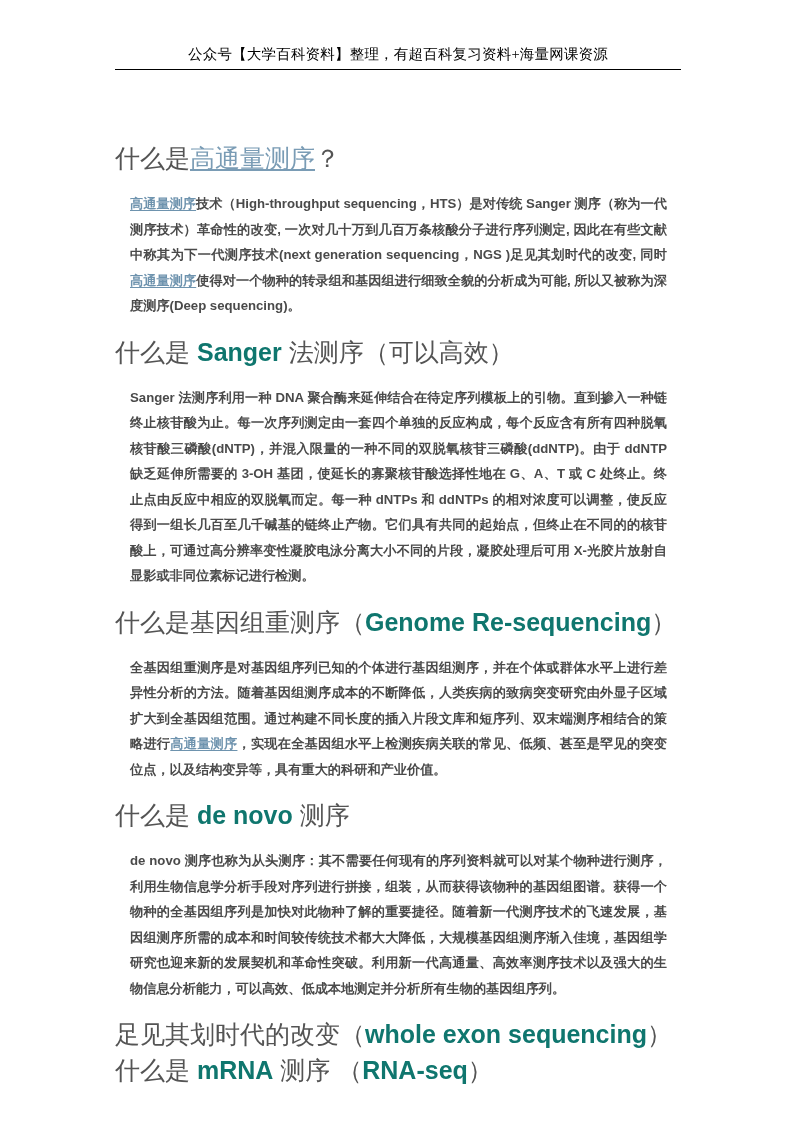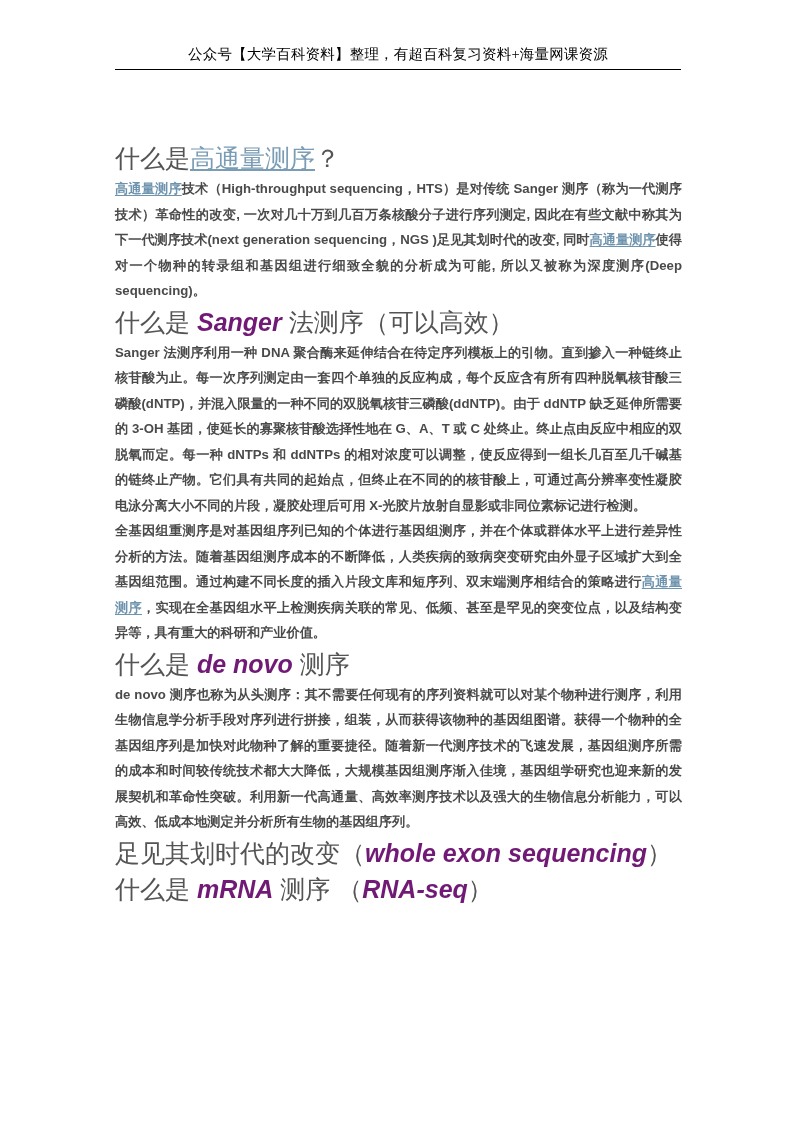--- a/index.html
+++ b/index.html
@@ -60,31 +60,30 @@
     font-family: "Liberation Sans", "DejaVu Sans", sans-serif;
     font-size: 25px;
     line-height: 36px;
     font-weight: 400;
     color: #545454;
     letter-spacing: 0px;
     white-space: nowrap;
   }
   h2.section-heading .en {
     font-weight: 700;
-    color: #701a75;
-    font-style: italic;
+    color: #0f766e;
   }
   h2.section-heading .hl {
     color: #7a9cb5;
     text-decoration: underline;
     text-underline-offset: 2px;
   }
 
   p.body-text {
-    margin: 0;
+    margin: 15px;
     padding: 0;
     font-family: "Liberation Sans", "DejaVu Sans", sans-serif;
     font-size: 13.2px;
     line-height: 25.5px;
     font-weight: 700;
     color: #4a4a4a;
     text-align: justify;
     text-justify: inter-ideograph;
     letter-spacing: 0px;
   }
@@ -108,20 +107,21 @@
   <div class="content">
 
     <h2 class="section-heading"><span>什么是</span><span class="hl">高通量测序</span><span>？</span></h2>
 
     <p class="body-text"><span class="lnk">高通量测序</span><span>技术（High-throughput sequencing，HTS）是对传统 Sanger 测序（称为一代测序技术）革命性的改变, 一次对几十万到几百万条核酸分子进行序列测定, 因此在有些文献中称其为下一代测序技术(next generation sequencing，NGS )足见其划时代的改变, 同时</span><span class="lnk">高通量测序</span><span>使得对一个物种的转录组和基因组进行细致全貌的分析成为可能, 所以又被称为深度测序(Deep sequencing)。</span></p>
 
     <h2 class="section-heading"><span>什么是 </span><span class="en">Sanger</span><span> 法测序（可以高效）</span></h2>
 
     <p class="body-text">Sanger 法测序利用一种 DNA 聚合酶来延伸结合在待定序列模板上的引物。直到掺入一种链终止核苷酸为止。每一次序列测定由一套四个单独的反应构成，每个反应含有所有四种脱氧核苷酸三磷酸(dNTP)，并混入限量的一种不同的双脱氧核苷三磷酸(ddNTP)。由于 ddNTP 缺乏延伸所需要的 3-OH 基团，使延长的寡聚核苷酸选择性地在 G、A、T 或 C 处终止。终止点由反应中相应的双脱氧而定。每一种 dNTPs 和 ddNTPs 的相对浓度可以调整，使反应得到一组长几百至几千碱基的链终止产物。它们具有共同的起始点，但终止在不同的的核苷酸上，可通过高分辨率变性凝胶电泳分离大小不同的片段，凝胶处理后可用 X-光胶片放射自显影或非同位素标记进行检测。</p>
 
+    <h2 class="section-heading"><span>什么是基因组重测序（</span><span class="en">Genome Re-sequencing</span><span>）</span></h2>
 
     <p class="body-text"><span>全基因组重测序是对基因组序列已知的个体进行基因组测序，并在个体或群体水平上进行差异性分析的方法。随着基因组测序成本的不断降低，人类疾病的致病突变研究由外显子区域扩大到全基因组范围。通过构建不同长度的插入片段文库和短序列、双末端测序相结合的策略进行</span><span class="lnk">高通量测序</span><span>，实现在全基因组水平上检测疾病关联的常见、低频、甚至是罕见的突变位点，以及结构变异等，具有重大的科研和产业价值。</span></p>
 
     <h2 class="section-heading"><span>什么是 </span><span class="en">de novo</span><span> 测序</span></h2>
 
     <p class="body-text">de novo 测序也称为从头测序：其不需要任何现有的序列资料就可以对某个物种进行测序，利用生物信息学分析手段对序列进行拼接，组装，从而获得该物种的基因组图谱。获得一个物种的全基因组序列是加快对此物种了解的重要捷径。随着新一代测序技术的飞速发展，基因组测序所需的成本和时间较传统技术都大大降低，大规模基因组测序渐入佳境，基因组学研究也迎来新的发展契机和革命性突破。利用新一代高通量、高效率测序技术以及强大的生物信息分析能力，可以高效、低成本地测定并分析所有生物的基因组序列。</p>
 
     <h2 class="section-heading"><span>足见其划时代的改变（</span><span class="en">whole exon sequencing</span><span>）</span></h2>
 
 

